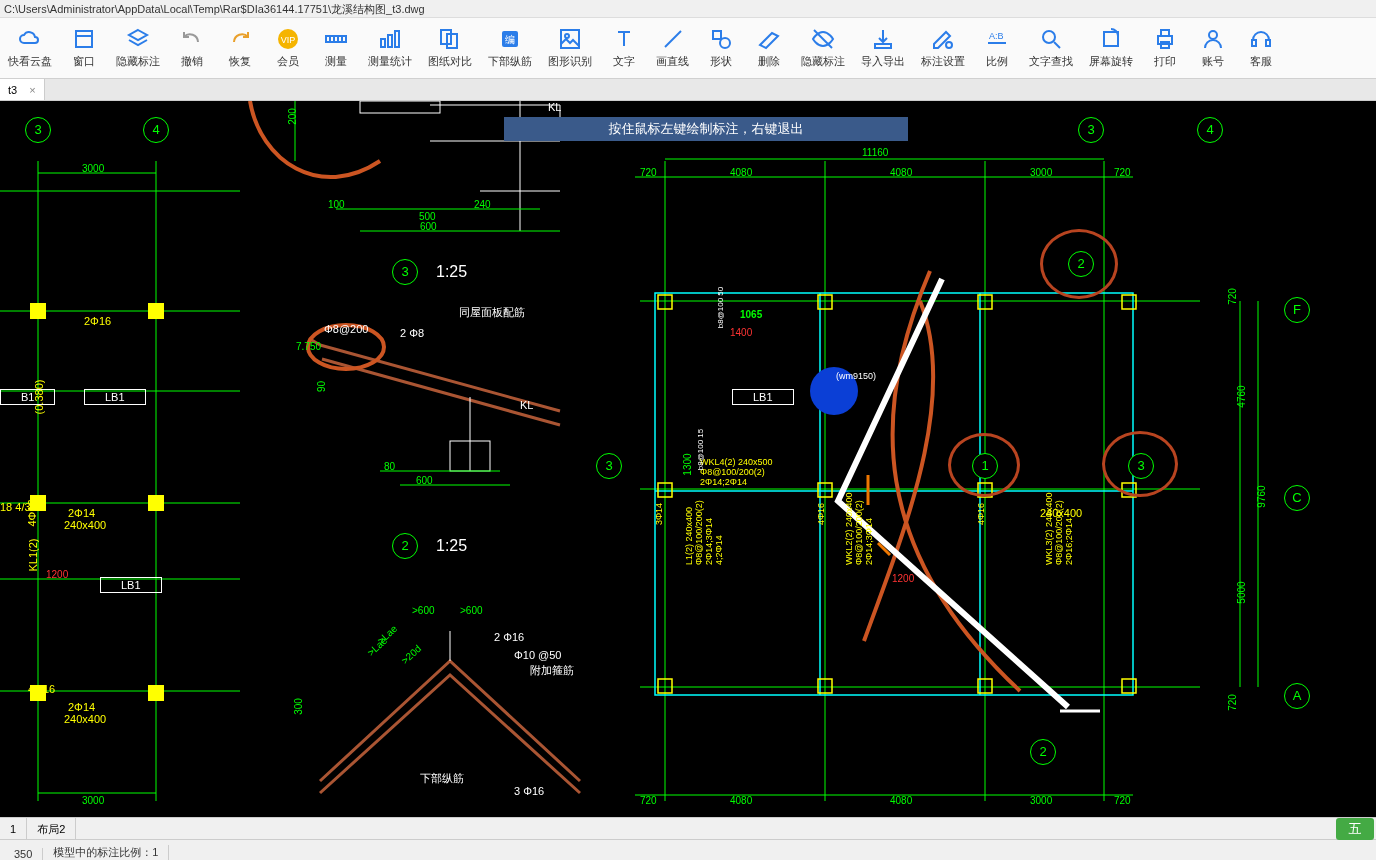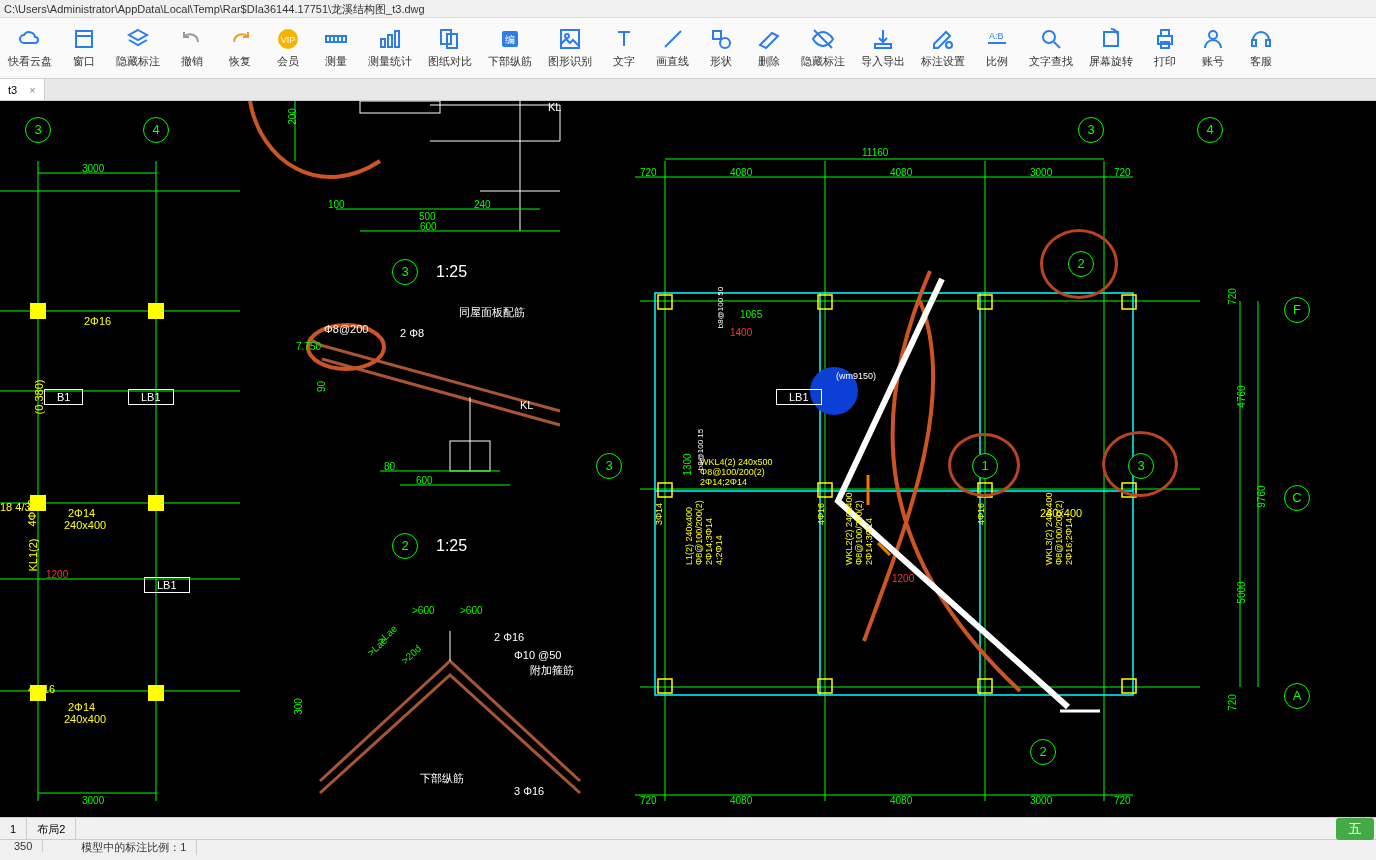--- a/index.html
+++ b/index.html
@@ -9,29 +9,29 @@
 .toolbar-btn { display: flex; flex-direction: column; align-items: center; justify-content: center; padding: 4px 8px; min-width: 48px; cursor: pointer; }
 .toolbar-icon { width: 24px; height: 24px; margin-bottom: 3px; display: flex; align-items: center; justify-content: center; }
 .toolbar-label { font-size: 11px; color: #333; white-space: nowrap; }
 .tab-bar { height: 22px; background: #e8e8e8; display: flex; border-bottom: 1px solid #ccc; }
 .tab { padding: 0 8px; font-size: 11px; line-height: 22px; background: #fff; border-right: 1px solid #ccc; display: flex; align-items: center; gap: 6px; }
 .tab-close { margin-left: 6px; cursor: pointer; color: #888; }
 .canvas { position: relative; height: 716px; background: #000; overflow: hidden; }
 .hint-bar { position: absolute; top: 16px; left: 504px; width: 404px; height: 24px; background: #3a5a8a; color: #fff; font-size: 13px; text-align: center; line-height: 24px; z-index: 100; }
 .bottom-tabs { height: 22px; background: #f0f0f0; display: flex; font-size: 11px; border-top: 1px solid #ccc; }
 .bottom-tab { padding: 0 10px; line-height: 22px; border-right: 1px solid #ccc; cursor: pointer; }
-.status-bar { height: 21px; background: #f0f0f0; display: flex; align-items: flex-start; font-size: 11px; color: #333; padding: 0 4px; border-top: 1px solid #ccc; gap: 28px; }
+.status-bar { height: 21px; background: #f0f0f0; display: flex; align-items: flex-end; font-size: 11px; color: #333; padding: 0 4px; border-top: 1px solid #ccc; }
 .status-segment { padding: 0 10px; border-right: 1px solid #ccc; }
 .cad-text { position: absolute; color: #fff; font-size: 11px; font-family: Arial; white-space: nowrap; }
 .cad-text.yellow { color: #ffff00; }
 .dim-text { position: absolute; color: #00ff00; font-size: 10px; font-family: Arial; }
 .bubble { position: absolute; width: 26px; height: 26px; border: 1.5px solid #00ff00; border-radius: 50%; color: #00ff00; font-size: 13px; text-align: center; line-height: 24px; background: #000; }
 .red-circle { position: absolute; border: 3px solid #b84420; border-radius: 50%; }
 .blue-dot { position: absolute; width: 48px; height: 48px; background: #0b3fd6; border-radius: 50%; }
-.lb-box { position: absolute; border: 1px solid #fff; color: #fff; font-size: 11px; padding: 1px 12px; margin-left: 44px; }
+.lb-box { position: absolute; border: 1px solid #fff; color: #fff; font-size: 11px; padding: 1px 20px; }
 .watermark { position: absolute; right: 2px; bottom: 20px; width: 38px; height: 22px; background: #4a4; color: #fff; font-size: 13px; text-align: center; line-height: 22px; border-radius: 3px; }
 svg.cad-svg { position: absolute; top: 0; left: 0; }
 </style>
 </head>
 <body>
 
 <div class="title-bar">
   <span>C:\Users\Administrator\AppData\Local\Temp\Rar$DIa36144.17751\龙溪结构图_t3.dwg</span>
 </div>
 
@@ -260,20 +260,21 @@
   </div>
 
 <div class="tab-bar">
   <div class="tab">
     <span>t3</span>
     <span class="tab-close">×</span>
   </div>
 </div>
 
 <div class="canvas">
+  <div class="hint-bar">按住鼠标左键绘制标注，右键退出</div>
 
   <svg class="cad-svg" width="1376" height="716">
 
     <g stroke="#00ff00" stroke-width="1" fill="none">
       <line x1="38" y1="60" x2="38" y2="700"></line>
       <line x1="156" y1="60" x2="156" y2="700"></line>
       <line x1="0" y1="90" x2="240" y2="90"></line>
       <line x1="0" y1="210" x2="240" y2="210"></line>
       <line x1="0" y1="290" x2="240" y2="290"></line>
       <line x1="0" y1="402" x2="240" y2="402"></line>
@@ -444,21 +445,21 @@
   <div class="dim-text" style="left:412px;top:504px;">&gt;600</div>
   <div class="dim-text" style="left:460px;top:504px;">&gt;600</div>
   <div class="dim-text" style="left:400px;top:548px;transform:rotate(-42deg);">&gt;20d</div>
   <div class="dim-text" style="left:376px;top:528px;transform:rotate(-42deg);">&gt;Lae</div>
   <div class="dim-text" style="left:366px;top:540px;transform:rotate(-42deg);">&gt;Lae</div>
   <div class="dim-text" style="left:1230px;top:290px;transform:rotate(-90deg);">4760</div>
   <div class="dim-text" style="left:1230px;top:486px;transform:rotate(-90deg);">5000</div>
   <div class="dim-text" style="left:1250px;top:390px;transform:rotate(-90deg);">9760</div>
   <div class="dim-text" style="left:1224px;top:190px;transform:rotate(-90deg);">720</div>
   <div class="dim-text" style="left:1224px;top:596px;transform:rotate(-90deg);">720</div>
-  <div class="dim-text" style="left:740px;top:208px;">1065</div>
+  <div class="dim-text" style="left:740px;top:208px;font-weight:bold;">1065</div>
   <div class="dim-text" style="left:676px;top:358px;transform:rotate(-90deg);color:#00ff00">1300</div>
   <div class="dim-text" style="left:730px;top:226px;color:#ff3333">1400</div>
   <div class="dim-text" style="left:892px;top:472px;color:#ff3333">1200</div>
   <div class="dim-text" style="left:46px;top:468px;color:#ff3333">1200</div>
 
   <div class="cad-text" style="left:436px;top:162px;font-size:16px;">1:25</div>
   <div class="cad-text" style="left:436px;top:436px;font-size:16px;">1:25</div>
   <div class="cad-text" style="left:459px;top:204px;">同屋面板配筋</div>
   <div class="cad-text" style="left:324px;top:222px;">Φ8@200</div>
   <div class="cad-text" style="left:400px;top:226px;">2 Φ8</div>

